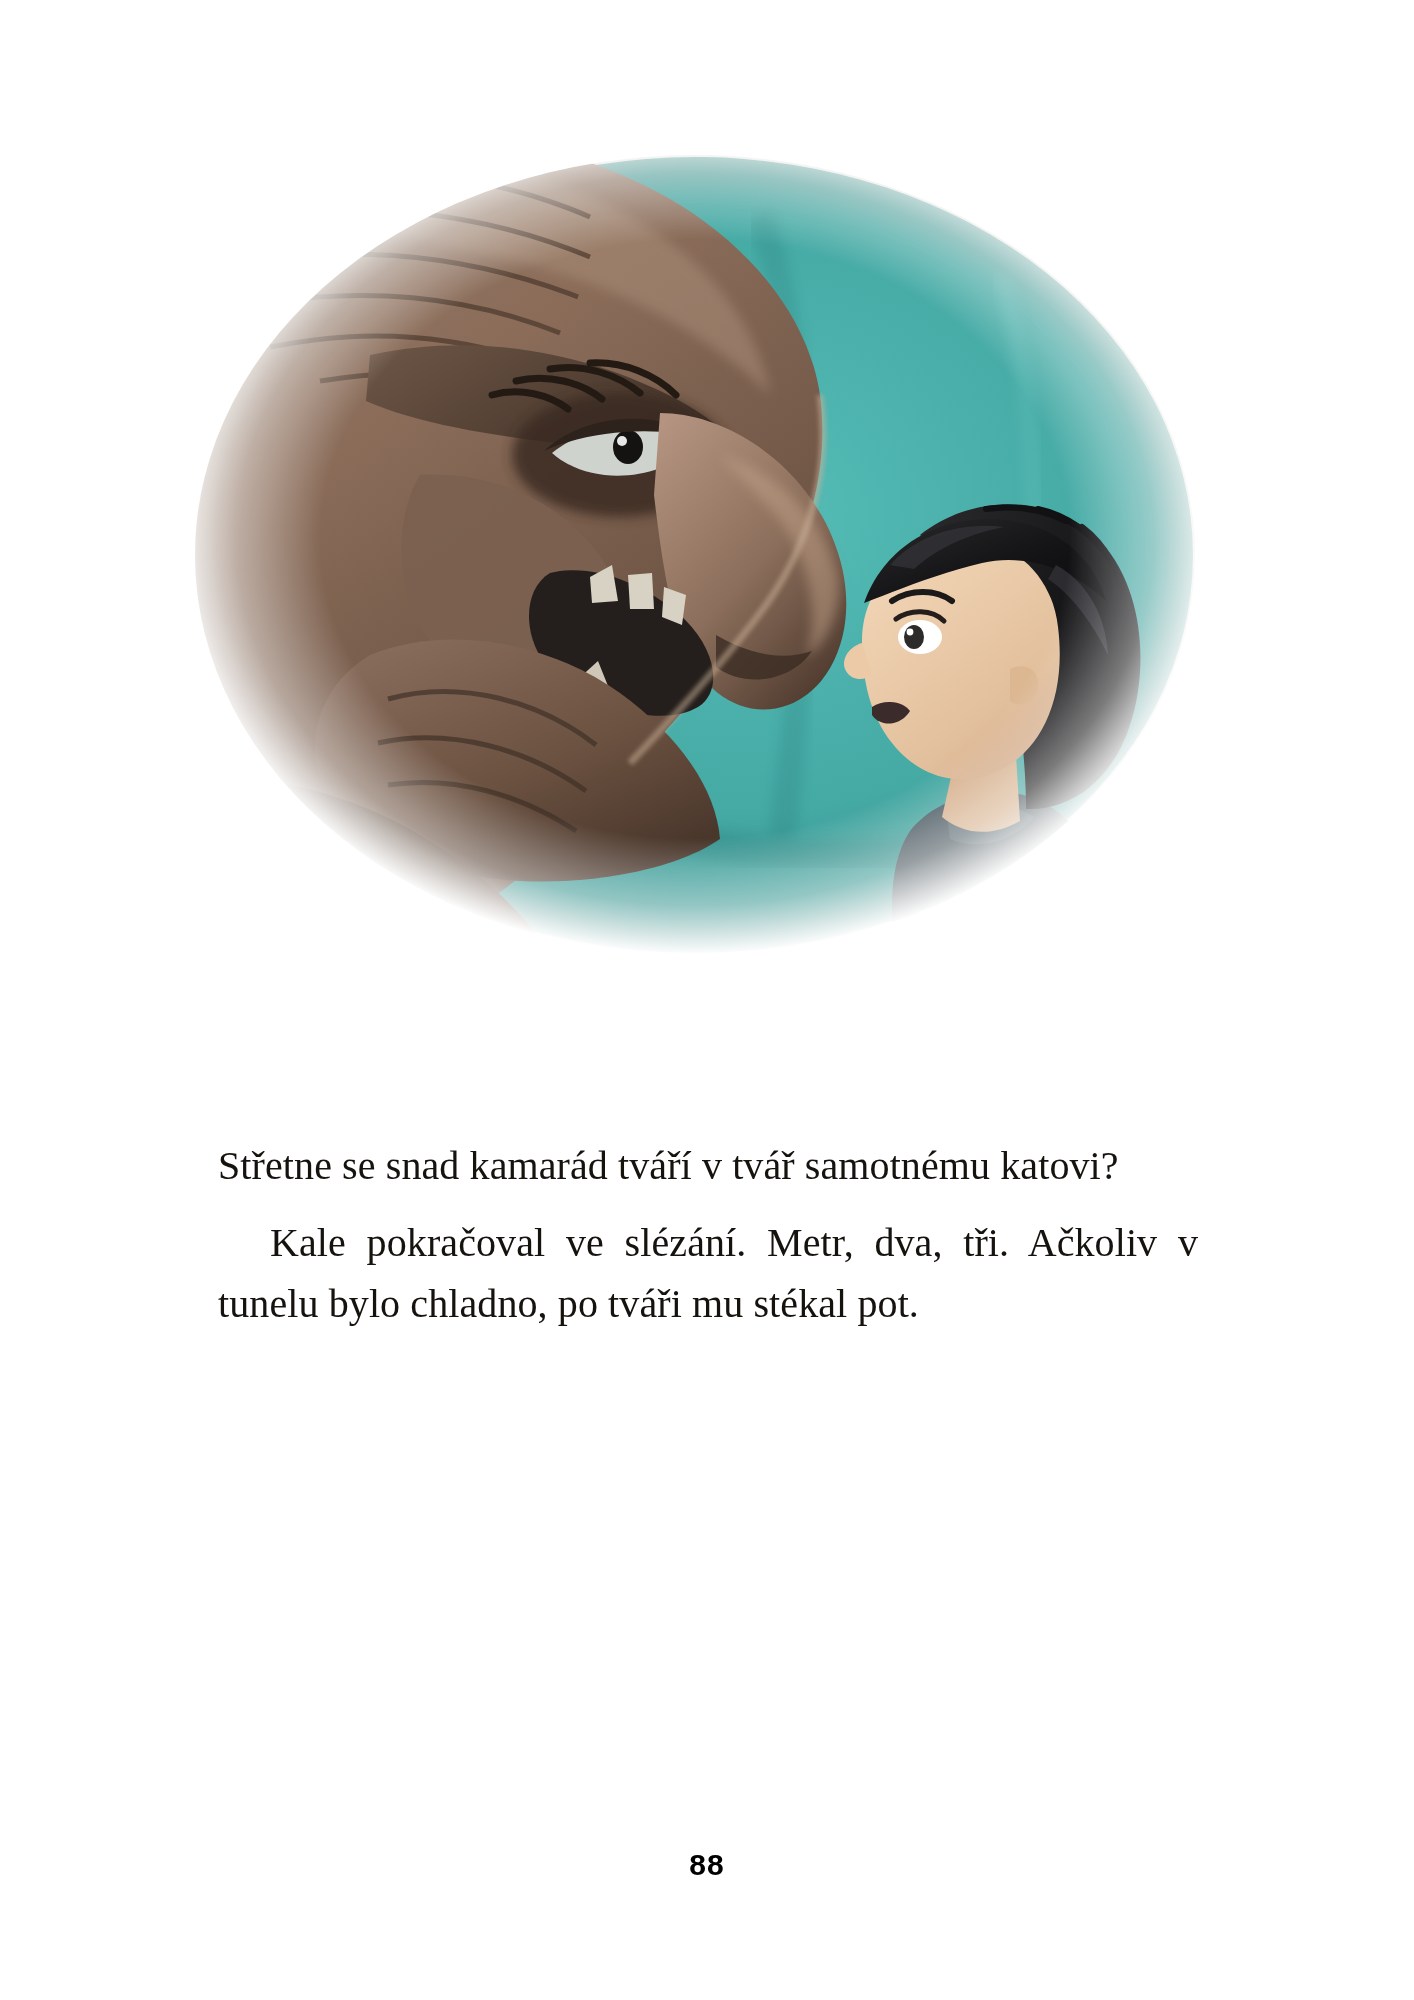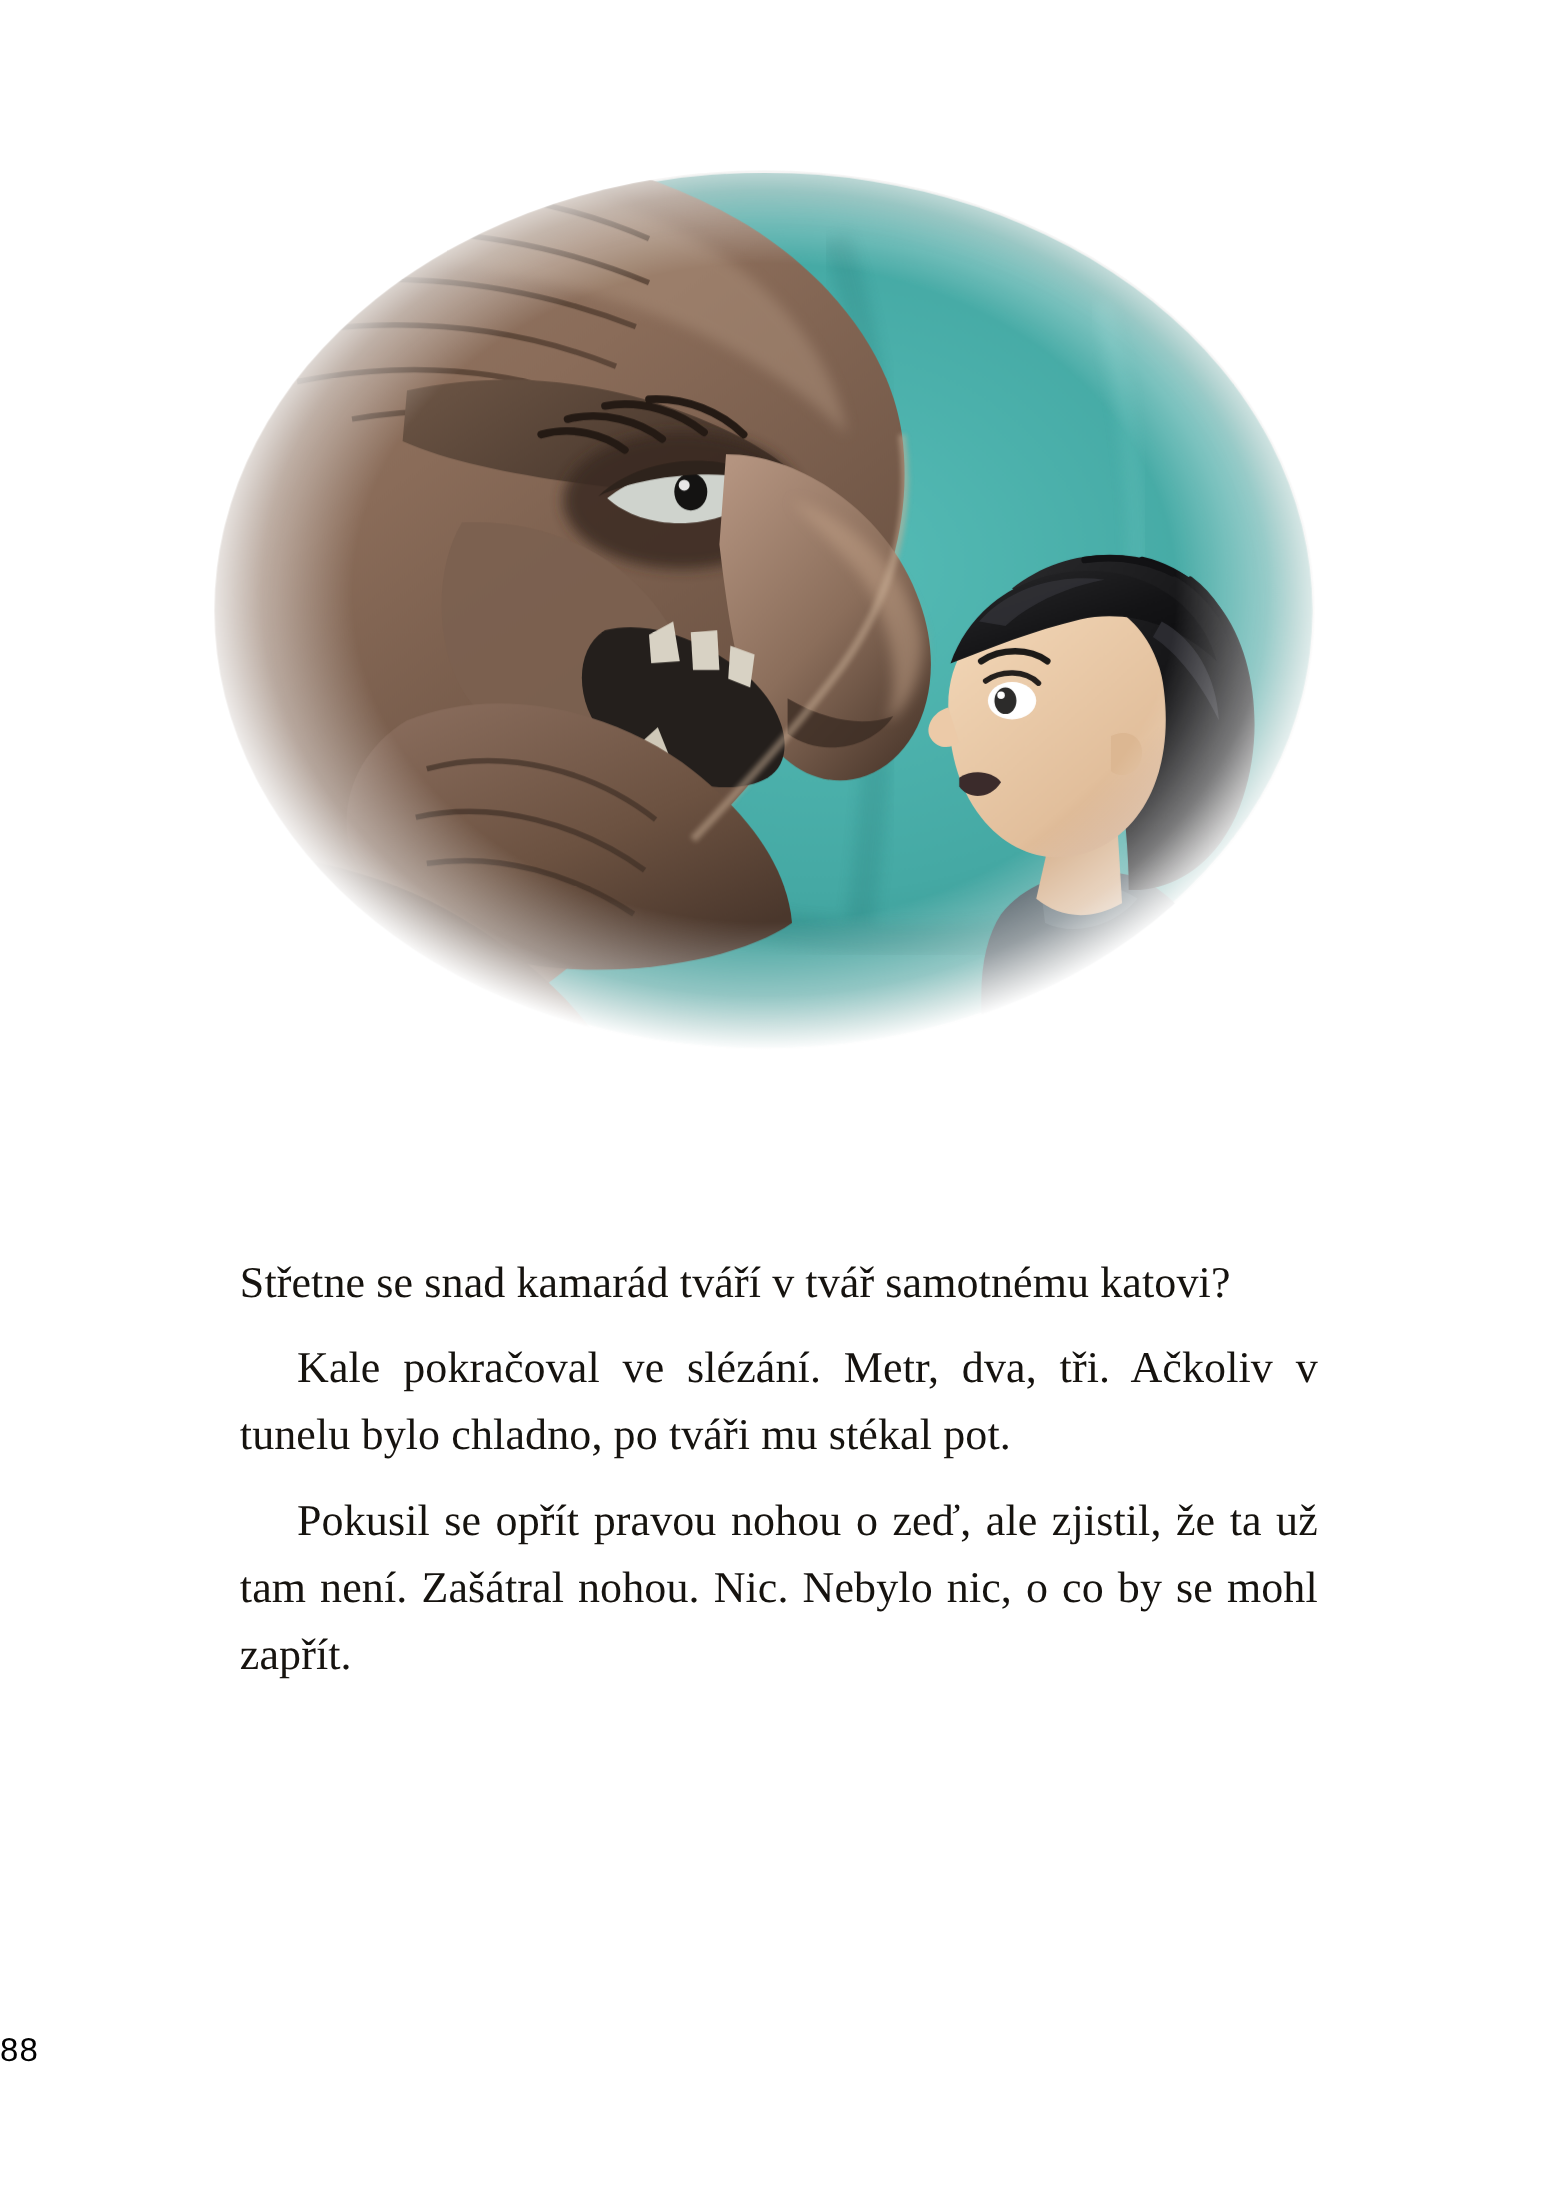--- a/index.html
+++ b/index.html
@@ -60,23 +60,23 @@
   .para + .para {
     margin-top: 16px;
   }
 
   
   .folio {
     position: absolute;
     left: 0;
     top: 1848px;
     width: 1414px;
-    text-align: left;
+    text-align: center;
     font-family: "Liberation Sans", sans-serif;
-    font-weight: normal;
+    font-weight: bold;
     font-size: 30px;
     color: #000000;
     letter-spacing: 1px;
   }
 </style>
 </head>
 <body>
 
 <div class="page">
 
@@ -278,18 +278,17 @@
         </g>
 
         <ellipse cx="575" cy="460" rx="498" ry="398" fill="none" stroke="#6b6258" stroke-width="40" opacity="0.25" filter="url(#edgeBlur)"></ellipse>
       </g>
     </svg>
   </div>
 
   <div class="text-block">
     <p class="para">Střetne se snad kamarád tváří v tvář samotnému katovi?</p>
     <p class="para indent">Kale pokračoval ve slézání. Metr, dva, tři. Ačkoliv v tunelu bylo chladno, po tváři mu stékal pot.</p>
-    <p class="para indent">Pokusil se opřít pravou nohou o zeď, ale zjistil, že ta už tam není. Zašátral nohou. Nic. Nebylo nic, o co by se mohl zapřít.</p>
   </div>
 
   <div class="folio">88</div>
 
 </div>
 
 </body></html>

